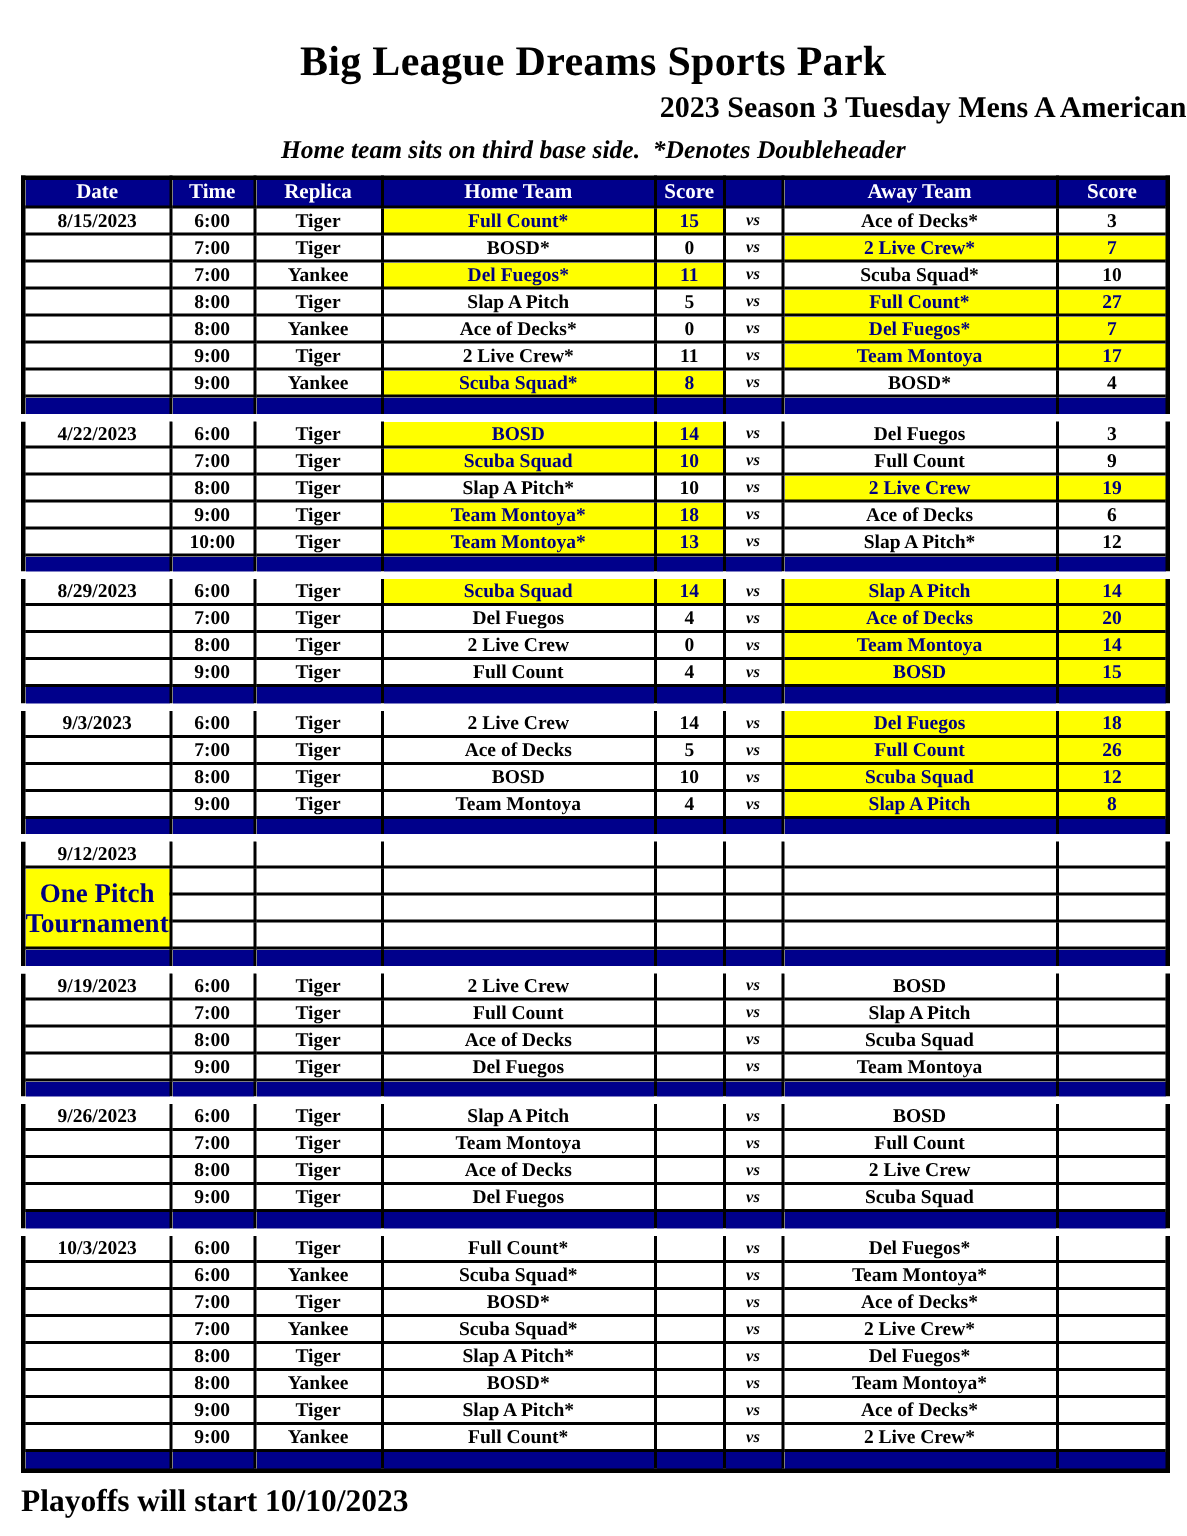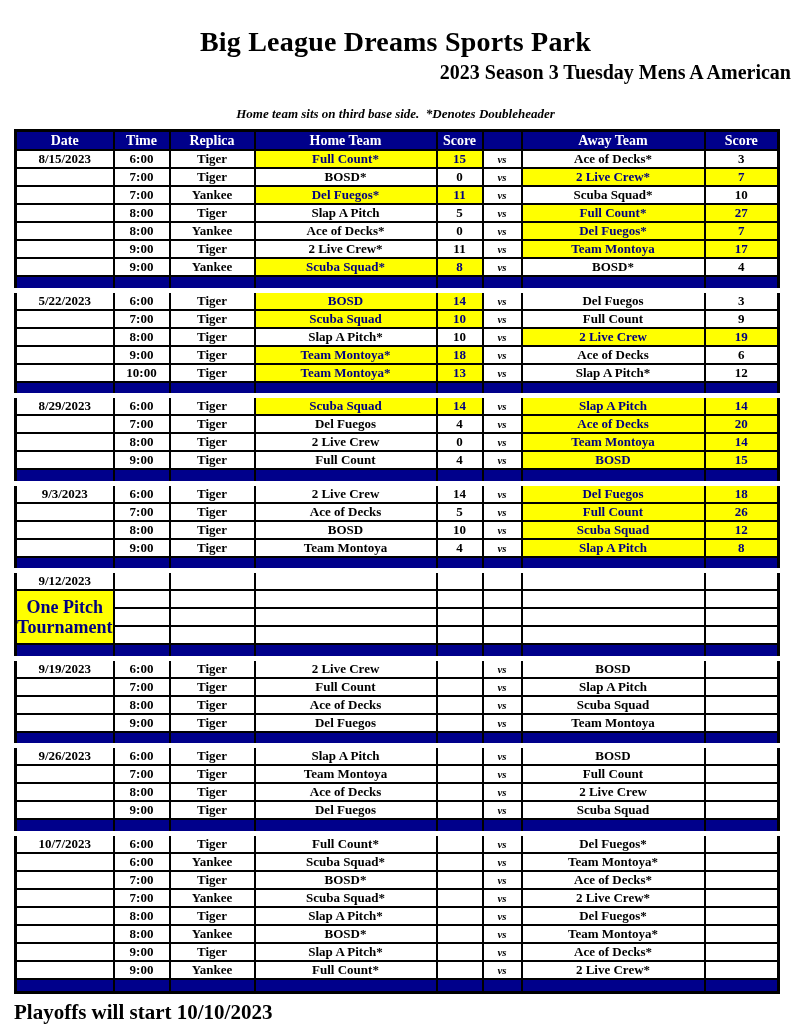--- a/index.html
+++ b/index.html
@@ -1,20 +1,20 @@
 <!DOCTYPE html>
 <html style="--navy: #00008b; --hl: #ffff00; --hltext: #000080;"><head>
 <meta charset="utf-8">
 <style>
   :root{ --navy:#00008b; --hl:#ffff00; --hltext:#000080; }
   html,body{ margin:0; padding:0; background:#fff; }
   body{ width:791px; height:1024px; font-family:"Liberation Serif", serif; color:#000; overflow:hidden; }
   .title{ text-align:center; font-weight:bold; font-size:28px; margin:26px 0 0 0; letter-spacing:.2px; }
   .subtitle{ text-align:right; font-weight:bold; font-size:20px; margin:3px 0 0 0; }
-  .note{ text-align:center; font-weight:bold; font-style:italic; font-size:13px; margin:22px 0 0 0; white-space:pre-wrap; }
+  .note{ text-align:center; font-weight:bold; font-style:italic; font-size:17px; margin:6px 0 0 0; white-space:pre-wrap; }
   table{ border-collapse:collapse; table-layout:fixed; width:763px; margin:7px 0 0 14px; border:3px solid #000;padding-left:30px; }
   th,td{ border:2px solid #000; padding:0; text-align:center; overflow:hidden; white-space:nowrap; box-sizing:border-box; }
   th{ background:var(--navy); color:#fff; font-size:14px; font-weight:bold; height:19px; line-height:17px; }
   td{ height:18px; line-height:16px; font-size:13px; font-weight:bold; background:#fff; }
   td.win{ background:var(--hl); color:var(--hltext); }
   td.vs{ font-style:italic; font-size:11px; }
   tr.sep td{ background:var(--navy); height:14px; border-bottom:5px solid #fff; }
   tr.sep.last td{ border-bottom:2px solid #000; }
   td.tournament{ background:var(--hl); color:var(--hltext); font-size:18px; line-height:20px; white-space:normal; }
   .playoffs{ font-weight:bold; font-size:21px; margin:6px 0 11px 14px; }
@@ -124,21 +124,21 @@
         <td></td>
         <td></td>
         <td></td>
         <td></td>
         <td></td>
         <td></td>
         <td></td>
         <td></td>
       </tr>
       <tr>
-        <td>5/22/2023</td>
+        <td>4/22/2023</td>
         <td>6:00</td>
         <td>Tiger</td>
         <td class="win">BOSD</td>
         <td class="win">14</td>
         <td class="vs">vs</td>
         <td>Del Fuegos</td>
         <td>3</td>
       </tr>
       <tr>
         <td></td>
@@ -435,21 +435,21 @@
         <td></td>
         <td></td>
         <td></td>
         <td></td>
         <td></td>
         <td></td>
         <td></td>
         <td></td>
       </tr>
       <tr>
-        <td>10/7/2023</td>
+        <td>10/3/2023</td>
         <td>6:00</td>
         <td>Tiger</td>
         <td>Full Count*</td>
         <td></td>
         <td class="vs">vs</td>
         <td>Del Fuegos*</td>
         <td></td>
       </tr>
       <tr>
         <td></td>

